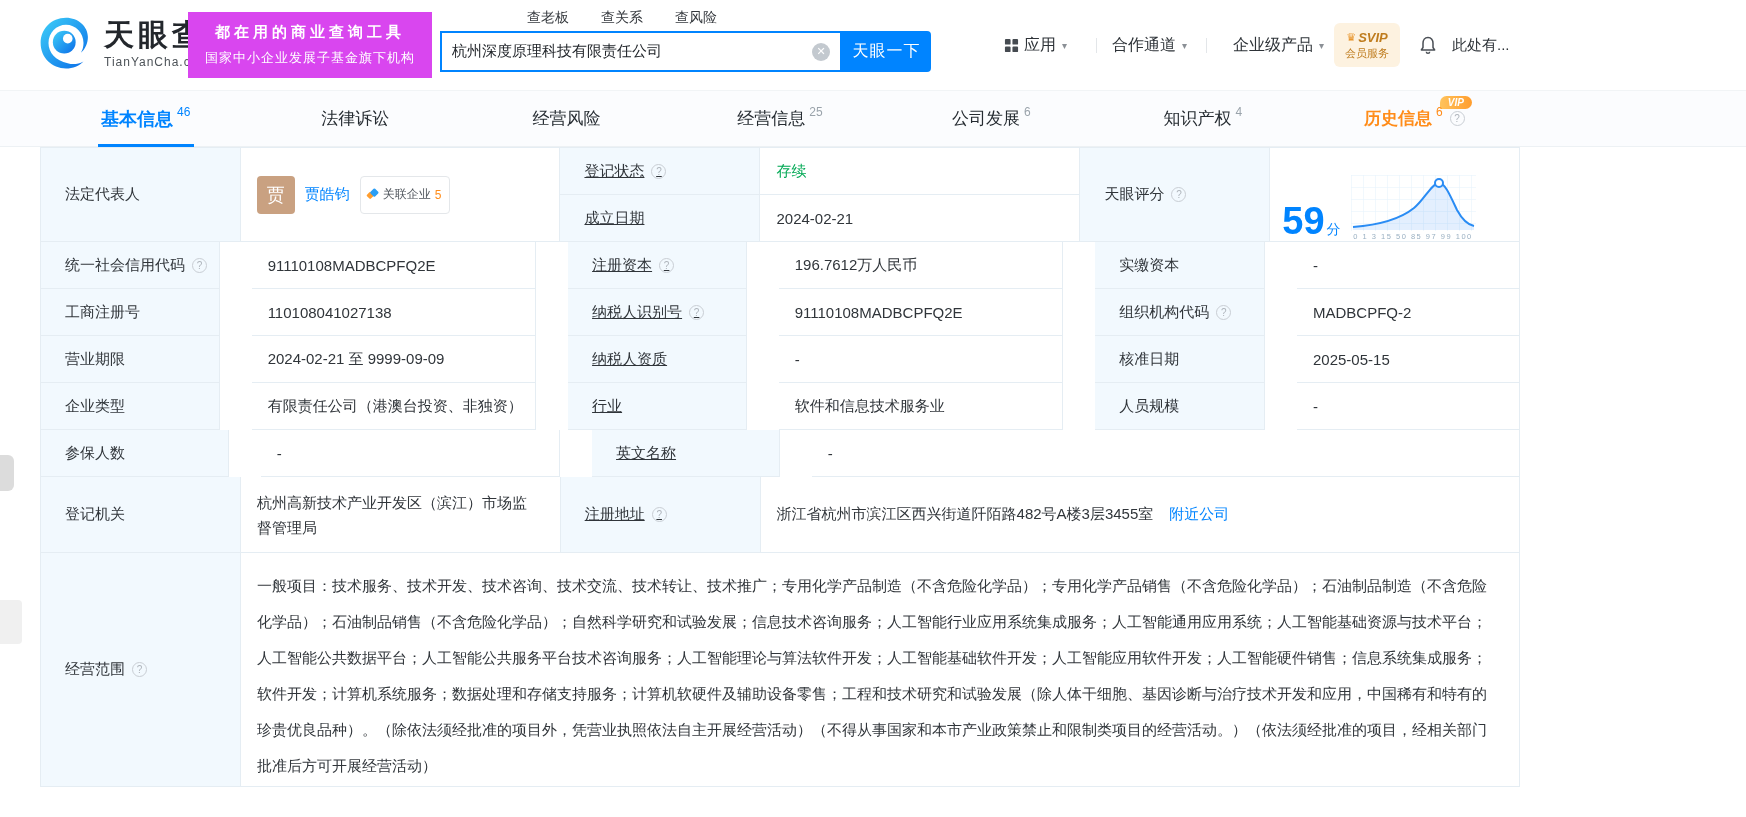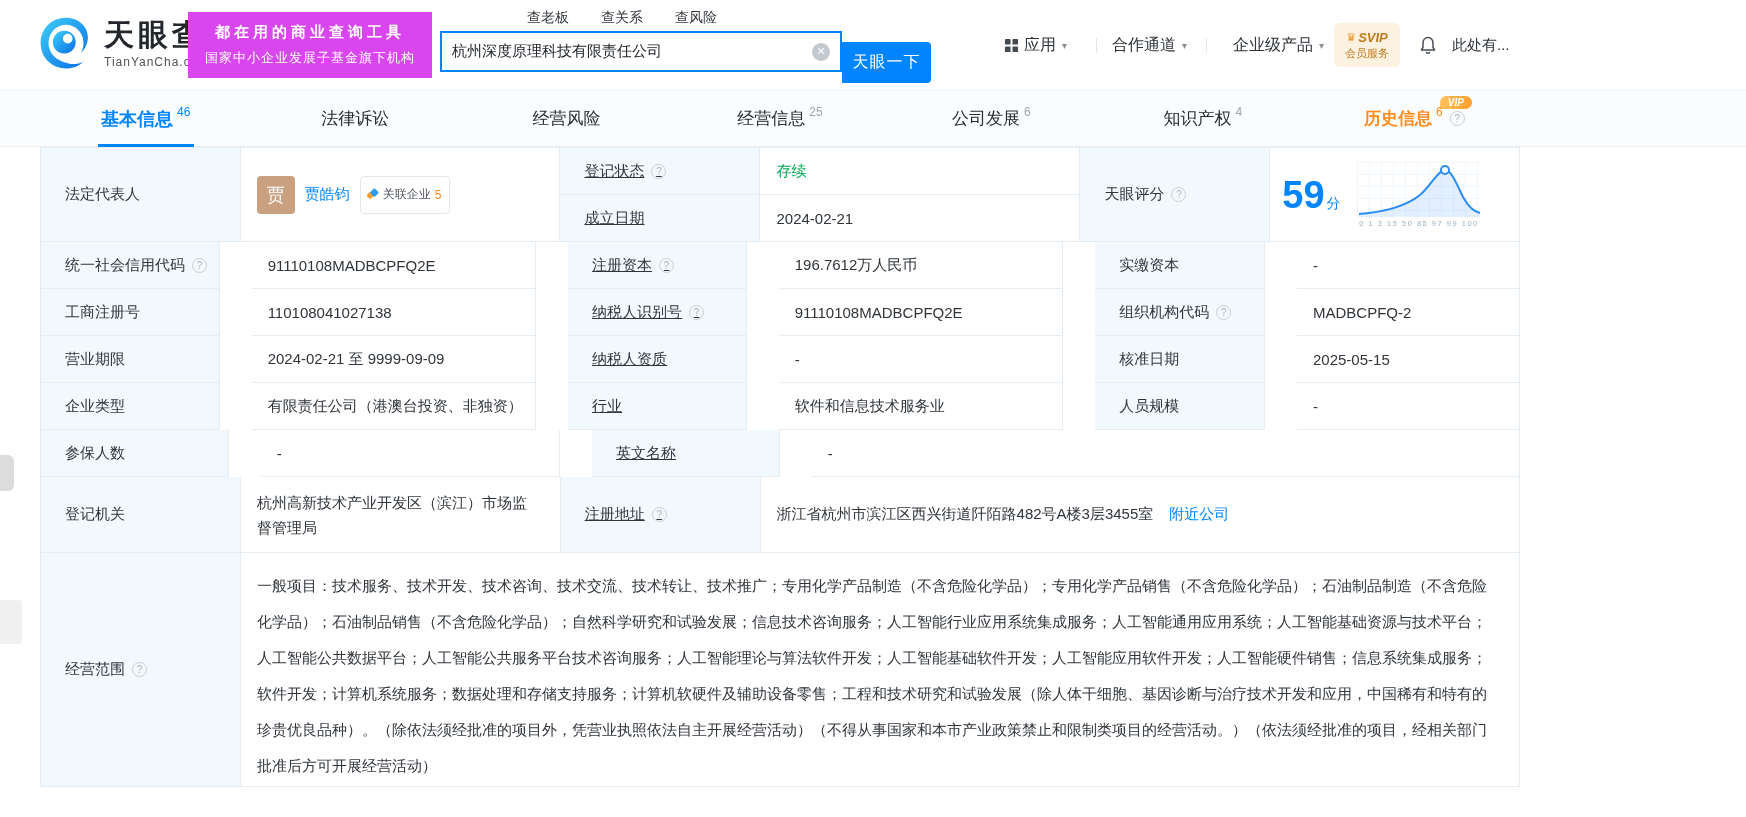--- a/index.html
+++ b/index.html
@@ -20,21 +20,21 @@
   .stabs { position:absolute; left:440px; top:5px; display:flex; }
   .stab { padding:4px 13px; font-size:14px; color:#33373c; margin-right:6px; border-radius:3px 3px 0 0; cursor:pointer; }
   .stab.active { background:#0084ff; color:#fff; font-weight:700;margin-top:31px; }
 
   .sbox { position:absolute; left:440px; top:31px; width:402px; height:41px; border:2px solid #0084ff;
           display:flex; align-items:center; background:#fff; }
   .sinput { flex:1; border:0; outline:0; font-size:15px; padding:0 10px; color:#22262b; height:100%;
             font-family:"Liberation Sans","DejaVu Sans",sans-serif; }
   .sclear { width:18px; height:18px; border-radius:50%; background:#c3c9cf; color:#fff; font-size:11px;
             display:flex; align-items:center; justify-content:center; margin-right:10px; cursor:pointer; flex:none; }
-  .sbtn { position:absolute; left:842px; top:42px; width:89px; height:41px; background:#0084ff; color:#fff;
+  .sbtn { position:absolute; left:842px; top:31px; width:89px; height:41px; background:#0084ff; color:#fff;
           font-size:16px; letter-spacing:1px; border-radius:0 4px 4px 0; display:flex; align-items:center;
           justify-content:center; cursor:pointer; }
 
   .hnav-item { position:absolute; top:0; height:90px; display:flex; align-items:center; gap:5px;
                font-size:16px; color:#2e3338; cursor:pointer; }
   .caret { font-size:10px; color:#8b9096; margin-left:1px; }
   .vline { position:absolute; top:38px; height:15px; border-left:1px solid #e3e6e9; }
   .svip { position:absolute; left:1334px; top:23px; width:66px; height:44px; background:#fdf2e0; border-radius:6px;
           display:flex; flex-direction:column; align-items:center; justify-content:center; cursor:pointer; }
   .svip-top { font-size:13px; font-weight:700; font-style:italic; color:#bf7c1e; line-height:15px; display:flex; align-items:center; gap:2px; }
@@ -80,21 +80,21 @@
 
   .green { color:#00a854; }
   .link { color:#0084ff; cursor:pointer; text-decoration:none; }
   .avatar { width:38px; height:38px; border-radius:4px; background:#c9a181; color:#fff; font-size:18px;
             display:flex; align-items:center; justify-content:center; flex:none; cursor:pointer; }
   .repname { color:#0084ff; font-size:15px; margin-left:10px; cursor:pointer; }
   .relbadge { display:flex; align-items:center; gap:4px; height:38px; border:1px solid #e4e7ea; border-radius:4px;
               padding:0 8px 0 5px; margin-left:10px; font-size:12px; color:#4f555c; cursor:pointer; background:#fff; }
   .relcnt { color:#ff8c19; }
 
-  .scorecell { padding-left:12px; gap:16px; }
+  .scorecell { padding-left:12px; gap:10px;align-items:flex-end; }
   .scorenumwrap { display:flex; align-items:baseline; flex:none; }
   .scorenum { font-size:38px; font-weight:700; color:#0084ff; line-height:40px; }
   .scoreunit { font-size:14px; color:#0084ff; margin-left:2px; }
   .chartcol { display:flex; flex-direction:column; align-items:center; }
   .axis { font-size:7.5px; color:#9ab0c2; letter-spacing:1.5px; margin-top:1px; white-space:nowrap; }
 
   .authority-val { line-height:25px; padding-right:24px; }
   .scoperow { min-height:190px; }
   .scope-val { display:block; padding:15px 20px 2px 16px; line-height:36px; }
   .addr-val { gap:16px; }

